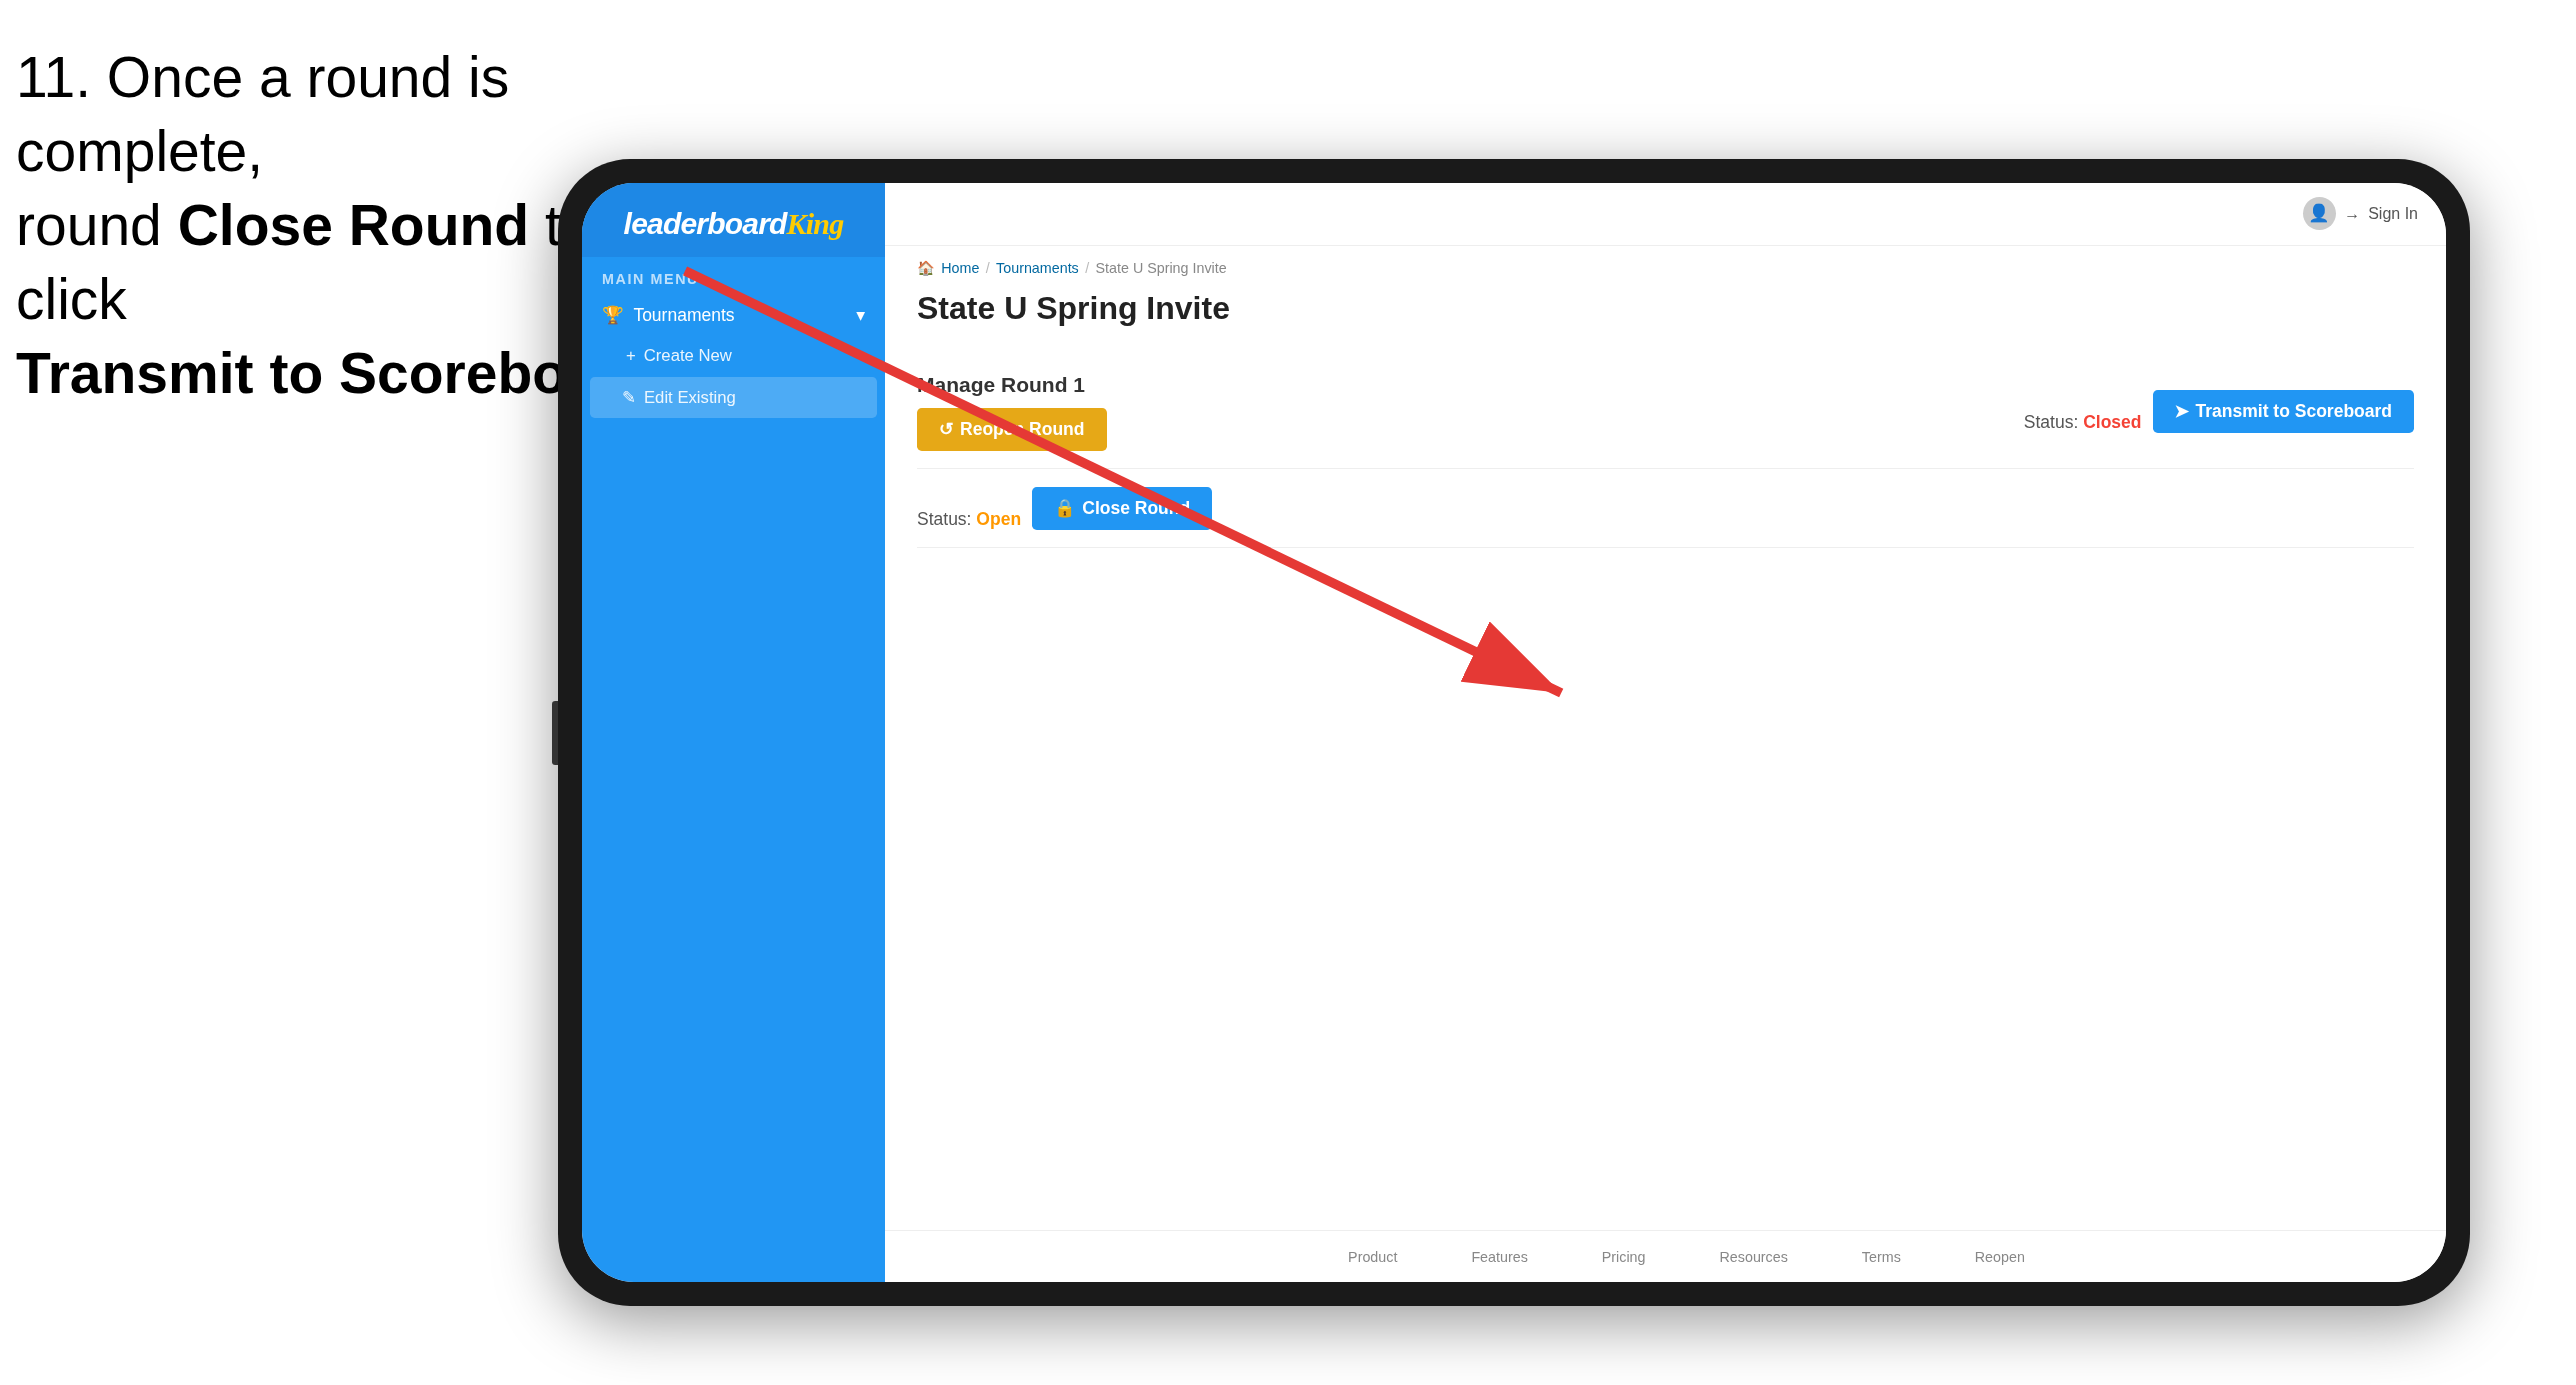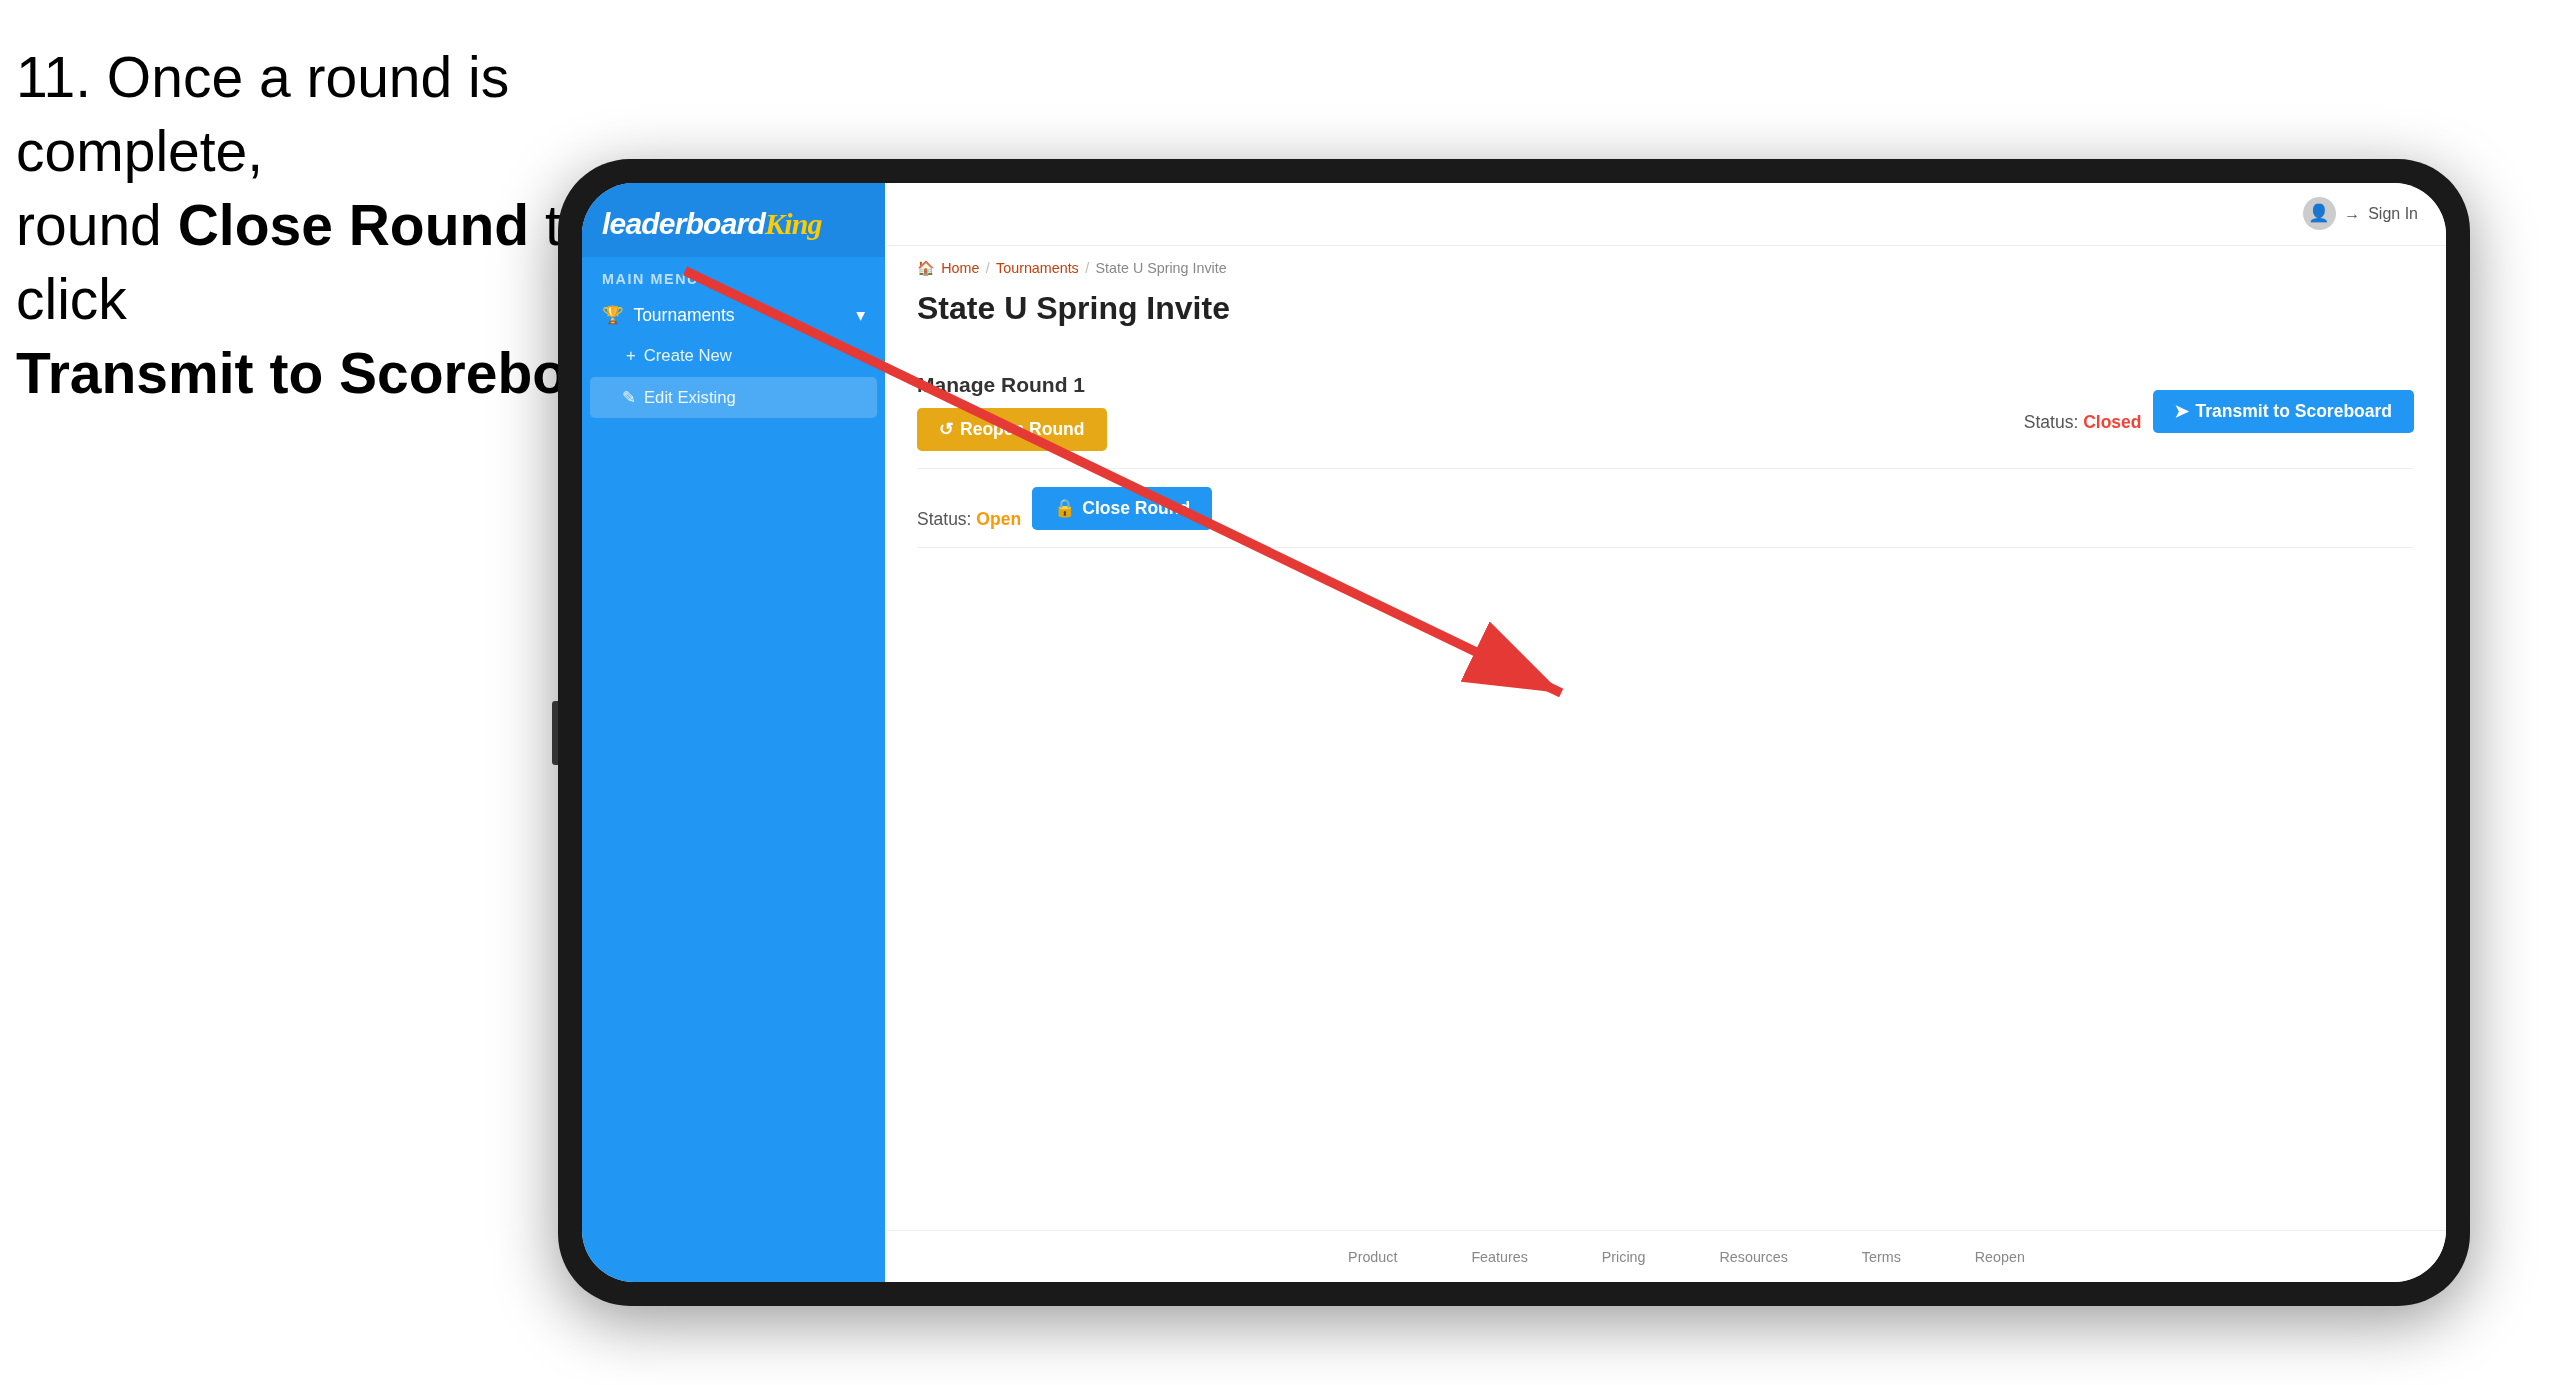--- a/index.html
+++ b/index.html
@@ -82,20 +82,21 @@
       padding: 24px 20px 16px;
       background: #1e88e5;
     }
 
     .logo-text {
       font-size: 30px;
       font-weight: 900;
       color: white;
       font-style: italic;
       letter-spacing: -0.8px;
+      text-align: center;
     }
     .logo-text .king {
       font-family: 'Georgia', serif;
       color: #ffcc02;
     }
 
     .main-menu-label {
       padding: 14.3px 20px 6.4px;
       font-size: 14.3px;
       font-weight: 700;
@@ -177,21 +178,21 @@
     .breadcrumb {
       display: flex;
       align-items: center;
       gap: 6.4px;
       padding: 14.3px 32px 6.4px;
       font-size: 14.3px;
       color: #888;
       flex-shrink: 0;
     }
     .breadcrumb a {
-      color: #c2410c;
+      color: #0369a1;
       text-decoration: none;
     }
     .breadcrumb-sep {
       color: #bbb;
     }
 
     
     .page-content {
       padding: 8px 32px 32px;
       flex: 1;

